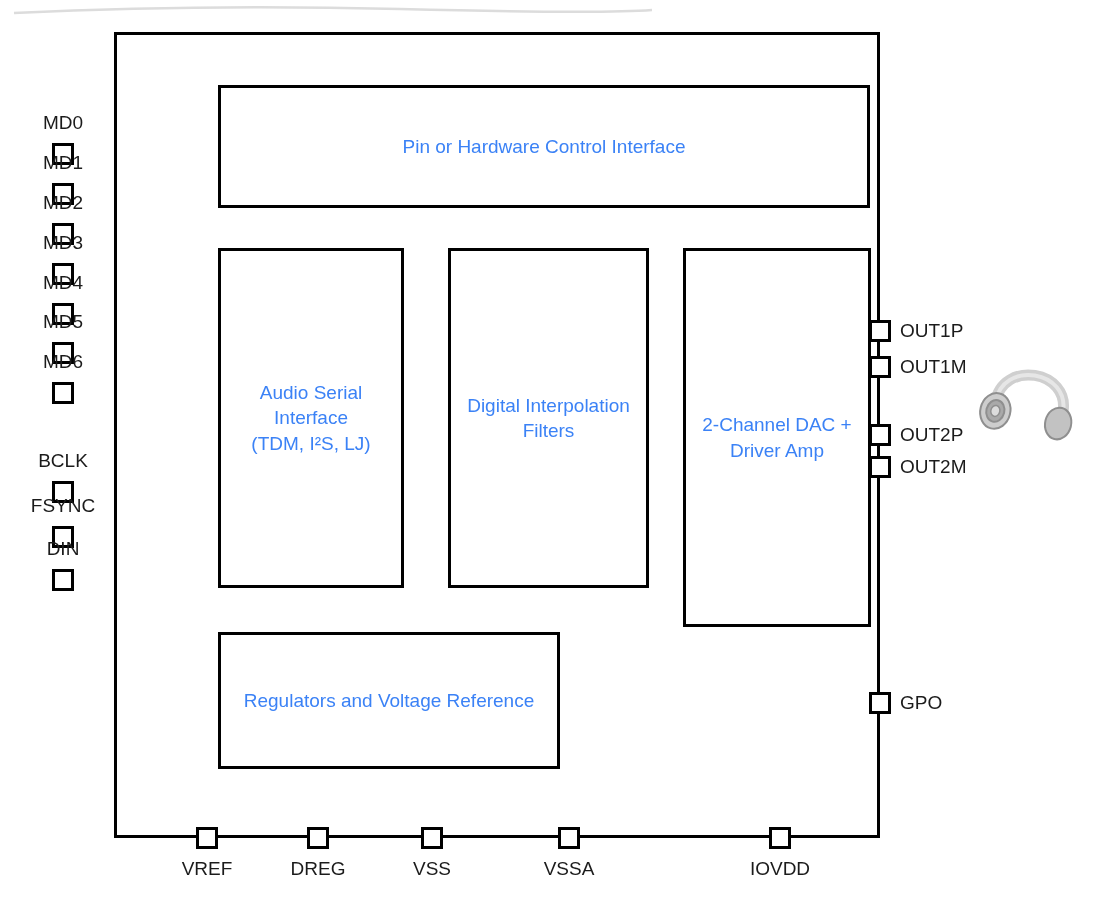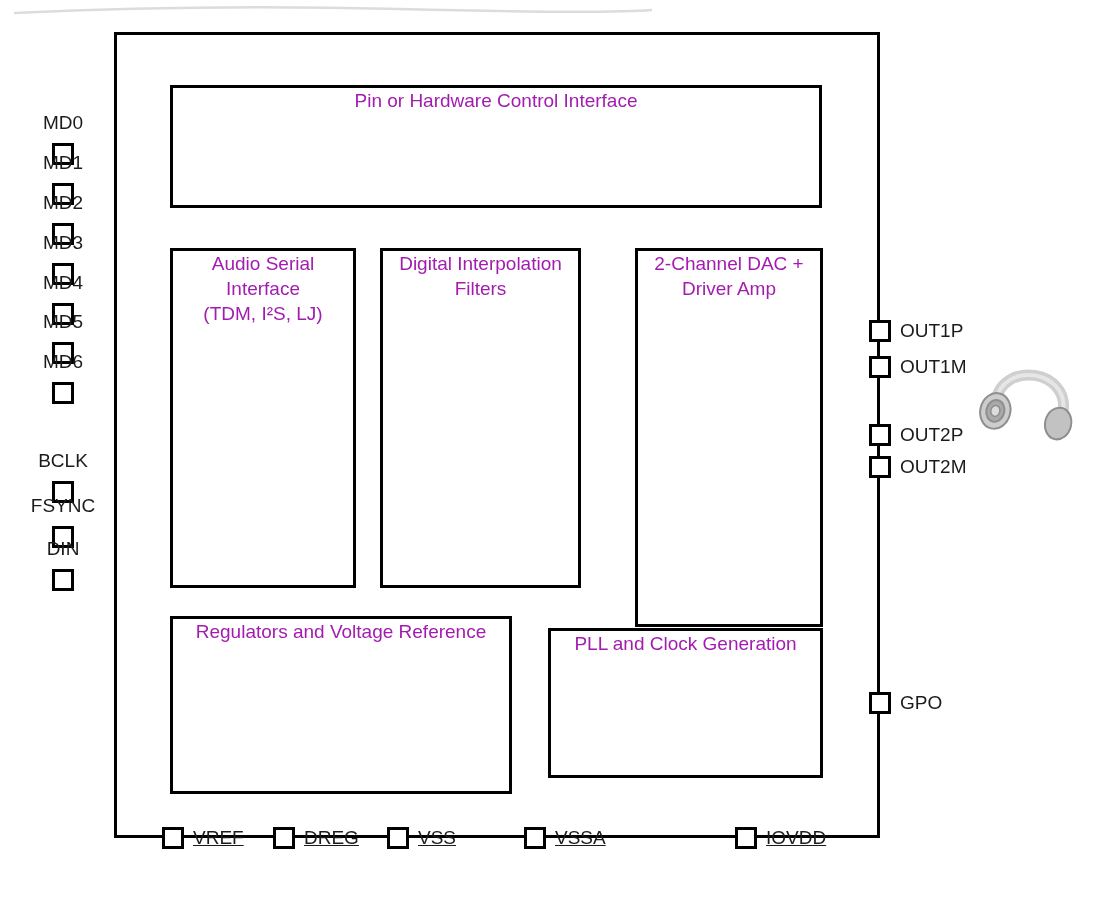--- a/index.html
+++ b/index.html
@@ -35,30 +35,32 @@
     box-sizing: border-box;
   }
   .block {
     position: absolute;
     border: 3px solid #000000;
     background: #ffffff;
     box-sizing: border-box;
     display: flex;
     flex-direction: column;
     align-items: center;
+    justify-content: center;
     text-align: center;
     font-size: 19px;
     line-height: 1.32;
-    color: #a21caf;
+    color: #3b82f6;
+    margin-left: 48px;
   }
   .block-control   { left: 170px; top: 85px;  width: 652px; height: 123px; }
   .block-asi       { left: 170px; top: 248px; width: 186px; height: 340px; padding: 0 22px; }
-  .block-dif       { left: 380px; top: 248px; width: 201px; height: 340px; padding: 0 16px; }
+  .block-dif       { left: 400px; top: 248px; width: 201px; height: 340px; padding: 0 16px; }
   .block-dac       { left: 635px; top: 248px; width: 188px; height: 379px; padding: 0 10px; }
-  .block-reg       { left: 170px; top: 616px; width: 342px; height: 178px; }
+  .block-reg       { left: 170px; top: 632px; width: 342px; height: 137px; }
   .block-pll       { left: 548px; top: 628px; width: 275px; height: 150px; }
 
   .pin {
     position: absolute;
     display: flex;
     align-items: center;
     gap: 9px;
     font-size: 19px;
     color: #1b1b1b;
   }
@@ -66,25 +68,24 @@
     width: 22px;
     height: 22px;
     border: 3px solid #000000;
     background: #ffffff;
     box-sizing: border-box;
     flex: 0 0 auto;
   }
   .pin-left  { left: 0;     width: 126px; justify-content: flex-start; flex-direction: column; }
   .pin-right { left: 869px; text-align: center; }
   .pin-bottom {
-    flex-direction: row;
+    flex-direction: column;
     width: 90px;
     gap: 9px;
     text-align: center;
-    text-decoration: underline;
   }
   .headphones {
     position: absolute;
     left: 975px;
     top: 345px;
     width: 110px;
     height: 110px;
   }
 </style>
 </head>
@@ -112,23 +113,20 @@
   </div>
 
   <div class="block block-dac">
     <span>2-Channel DAC + Driver Amp</span>
   </div>
 
   <div class="block block-reg">
     <span>Regulators and Voltage Reference</span>
   </div>
 
-  <div class="block block-pll">
-    <span>PLL and Clock Generation</span>
-  </div>
 
   <div class="pin pin-left" style="top:112px">
     <span>MD0</span>
     <span class="pin-square"></span>
   </div>
   <div class="pin pin-left" style="top:152px">
     <span>MD1</span>
     <span class="pin-square"></span>
   </div>
   <div class="pin pin-left" style="top:192px">

